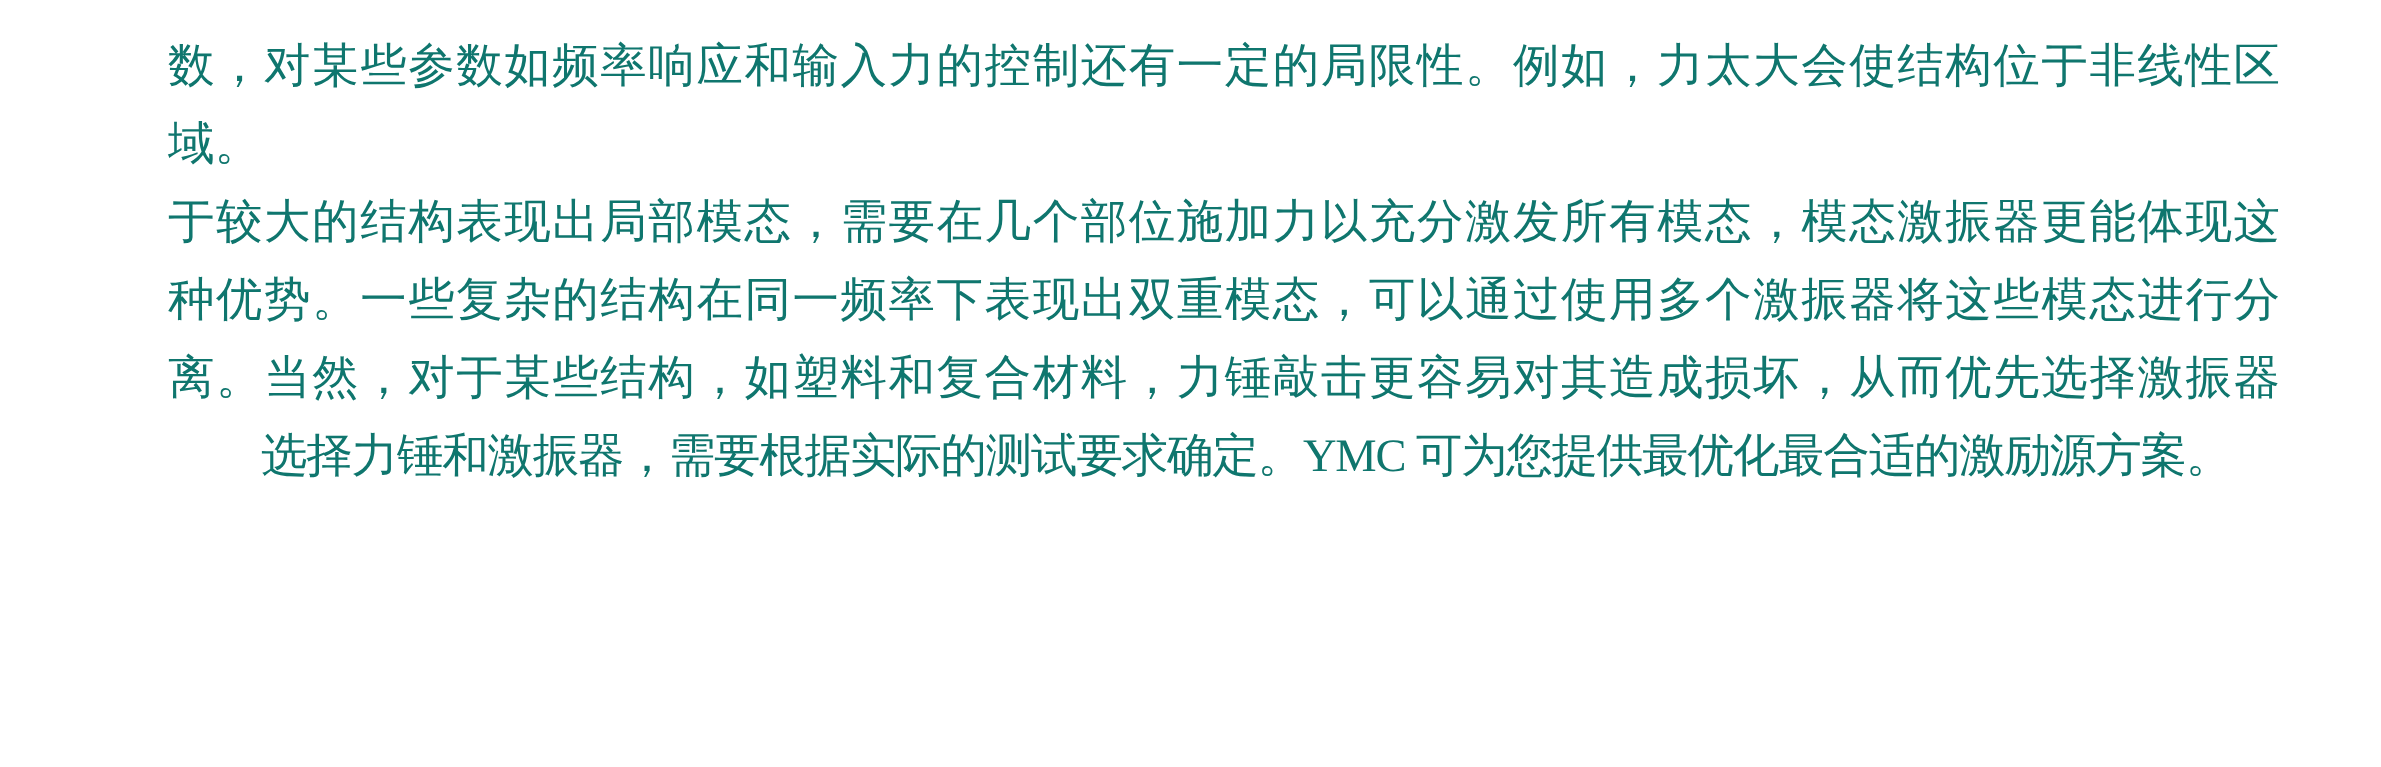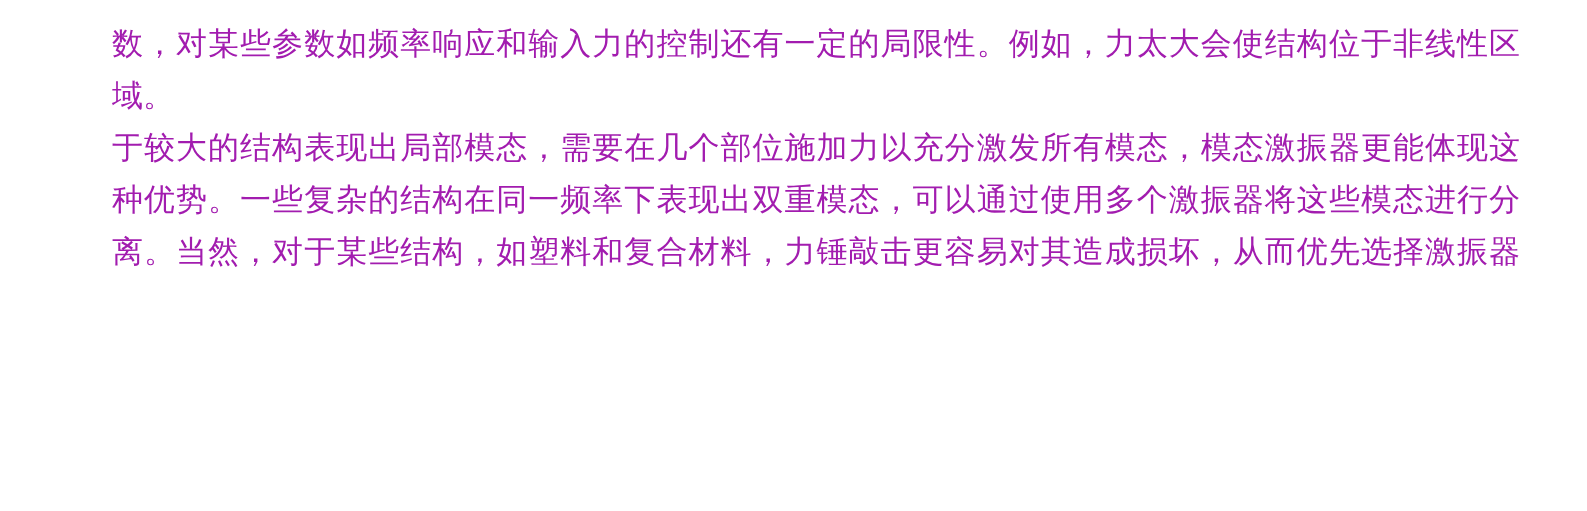--- a/index.html
+++ b/index.html
@@ -12,21 +12,21 @@
     height: 511px;
     overflow: hidden;
   }
   .doc {
     box-sizing: content-box;
     padding: 18px 0 0 112px;
     width: 1408px;
     font-family: "Liberation Serif", "DejaVu Serif", serif;
     font-size: 31px;
     line-height: 52px;
-    color: #a21caf;
+    color: #0f766e;
   }
   .para { margin: 0; }
   .line { text-align: left; }
   .line.just {
     text-align: justify;
     text-align-last: justify;
   }
   .line.indent { text-indent: 2em; }
   .line.tight { letter-spacing: -0.8px; }
 </style>
@@ -39,14 +39,17 @@
     <div class="line just">数，对某些参数如频率响应和输入力的控制还有一定的局限性。例如，力太大会使结构位于非线性区</div>
     <div class="line">域。</div>
   </div>
 
   <div class="para">
     <div class="line just">于较大的结构表现出局部模态，需要在几个部位施加力以充分激发所有模态，模态激振器更能体现这</div>
     <div class="line just">种优势。一些复杂的结构在同一频率下表现出双重模态，可以通过使用多个激振器将这些模态进行分</div>
     <div class="line just">离。当然，对于某些结构，如塑料和复合材料，力锤敲击更容易对其造成损坏，从而优先选择激振器</div>
   </div>
 
+  <div class="para">
+    <div class="line indent tight">选择力锤和激振器，需要根据实际的测试要求确定。YMC 可为您提供最优化最合适的激励源方案。</div>
+  </div>
 
 </div>
 
 </body></html>

